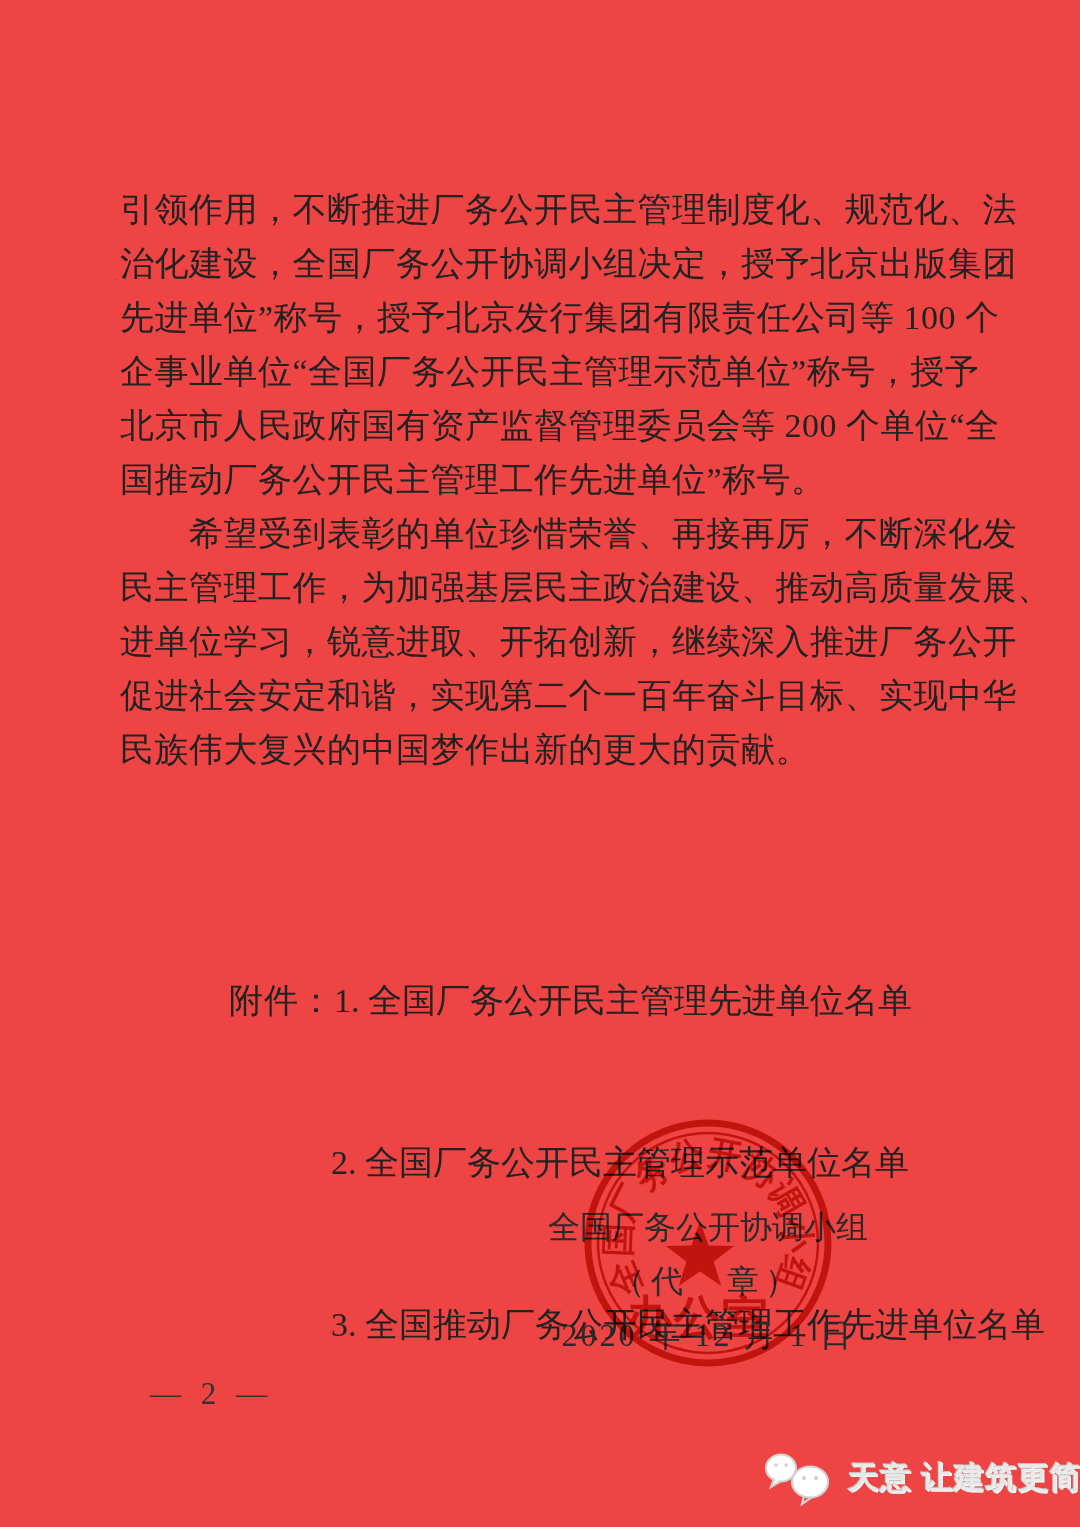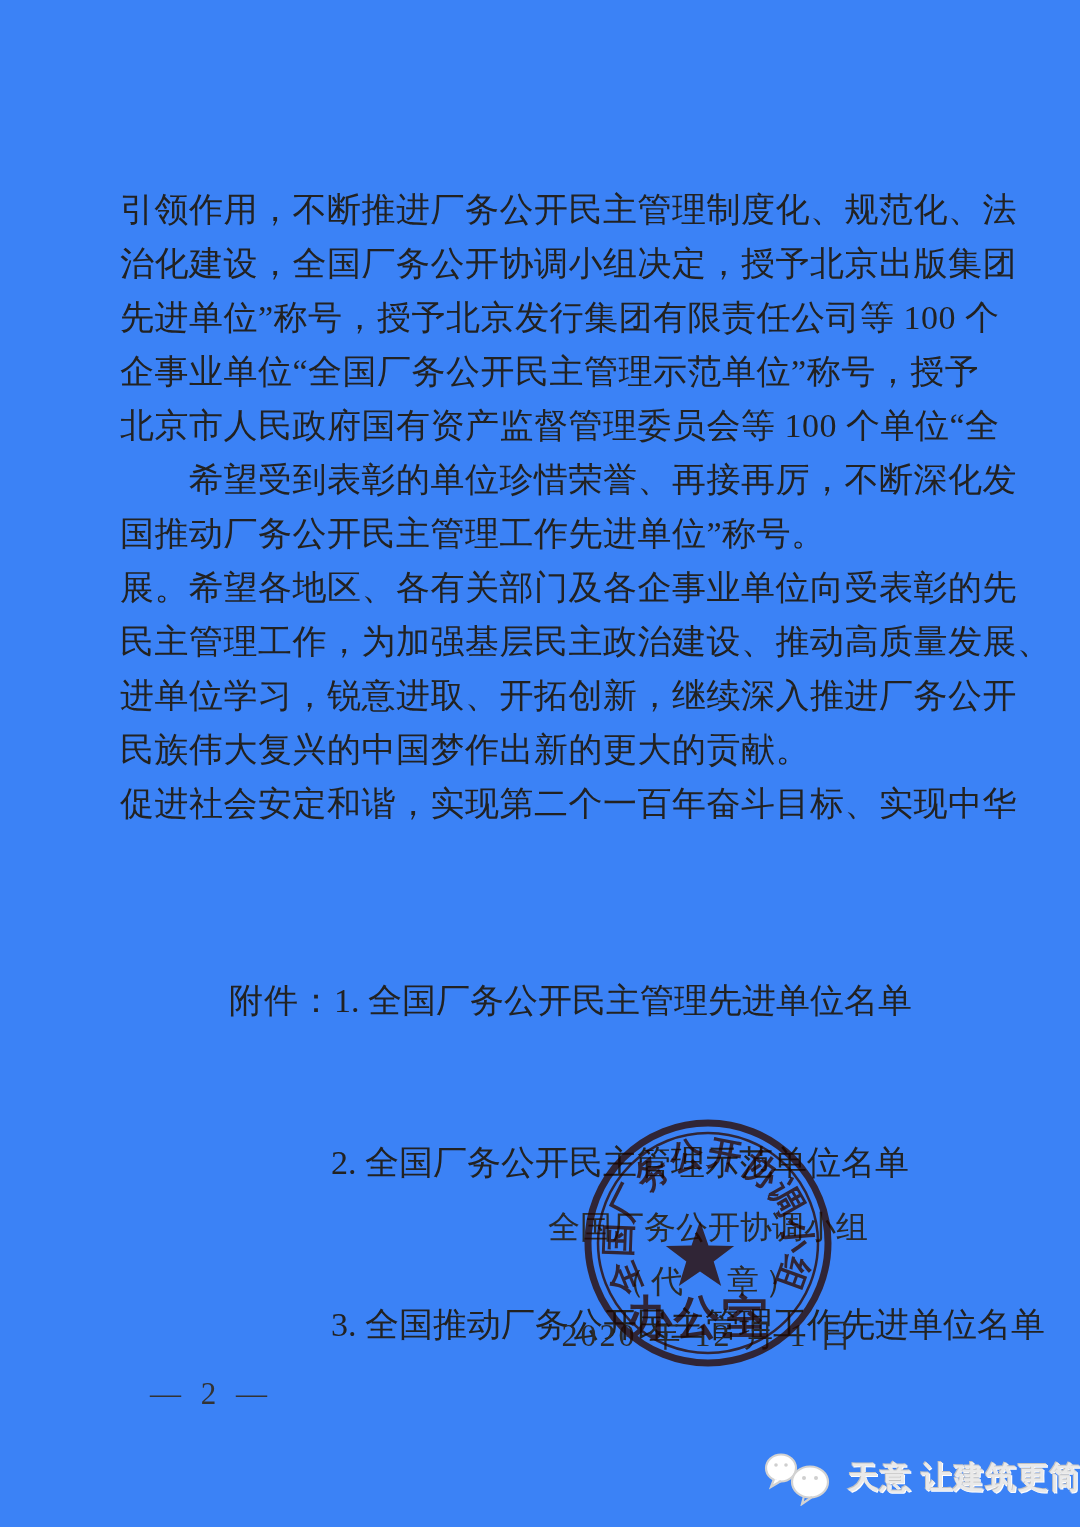--- a/index.html
+++ b/index.html
@@ -6,21 +6,21 @@
   html, body { background: #ffffff; }
   body {
     width: 1080px; height: 1527px;
     position: relative;
     font-family: "Liberation Serif", "DejaVu Serif", serif;
     color: #222222;
     overflow: hidden;
   }
   .page {
     position: absolute; inset: 0;
-    background: #3b82f6;
+    background: #ef4444;
   }
   
   .body-text {
     position: absolute;
     left: 120px; top: 183px;
     width: 826px;
   }
   .line {
     font-size: 34px;
     line-height: 54px;
@@ -96,28 +96,27 @@
 </head>
 <body>
 
 <div class="page">
 
   <div class="body-text">
     <div class="line fill">引领作用，不断推进厂务公开民主管理制度化、规范化、法</div>
     <div class="line fill">治化建设，全国厂务公开协调小组决定，授予北京出版集团</div>
     <div class="line fill">先进单位”称号，授予北京发行集团有限责任公司等 100 个</div>
     <div class="line fill">企事业单位“全国厂务公开民主管理示范单位”称号，授予</div>
-    <div class="line fill">北京市人民政府国有资产监督管理委员会等 100 个单位“全</div>
+    <div class="line fill">北京市人民政府国有资产监督管理委员会等 200 个单位“全</div>
+    <div class="line">国推动厂务公开民主管理工作先进单位”称号。</div>
     <div class="line fill">　　希望受到表彰的单位珍惜荣誉、再接再厉，不断深化发</div>
-    <div class="line">国推动厂务公开民主管理工作先进单位”称号。</div>
-    <div class="line fill">展。希望各地区、各有关部门及各企事业单位向受表彰的先</div>
     <div class="line fill">民主管理工作，为加强基层民主政治建设、推动高质量发展、</div>
     <div class="line fill">进单位学习，锐意进取、开拓创新，继续深入推进厂务公开</div>
+    <div class="line fill">促进社会安定和谐，实现第二个一百年奋斗目标、实现中华</div>
     <div class="line">民族伟大复兴的中国梦作出新的更大的贡献。</div>
-    <div class="line fill">促进社会安定和谐，实现第二个一百年奋斗目标、实现中华</div>
   </div>
 
   <div class="attachments">
     <div class="att-row">
       <span class="att-label">附件：</span><span class="att-item">1. 全国厂务公开民主管理先进单位名单</span>
     </div>
     <div class="att-row cont">
       <span class="att-item">2. 全国厂务公开民主管理示范单位名单</span>
     </div>
     <div class="att-row cont">

